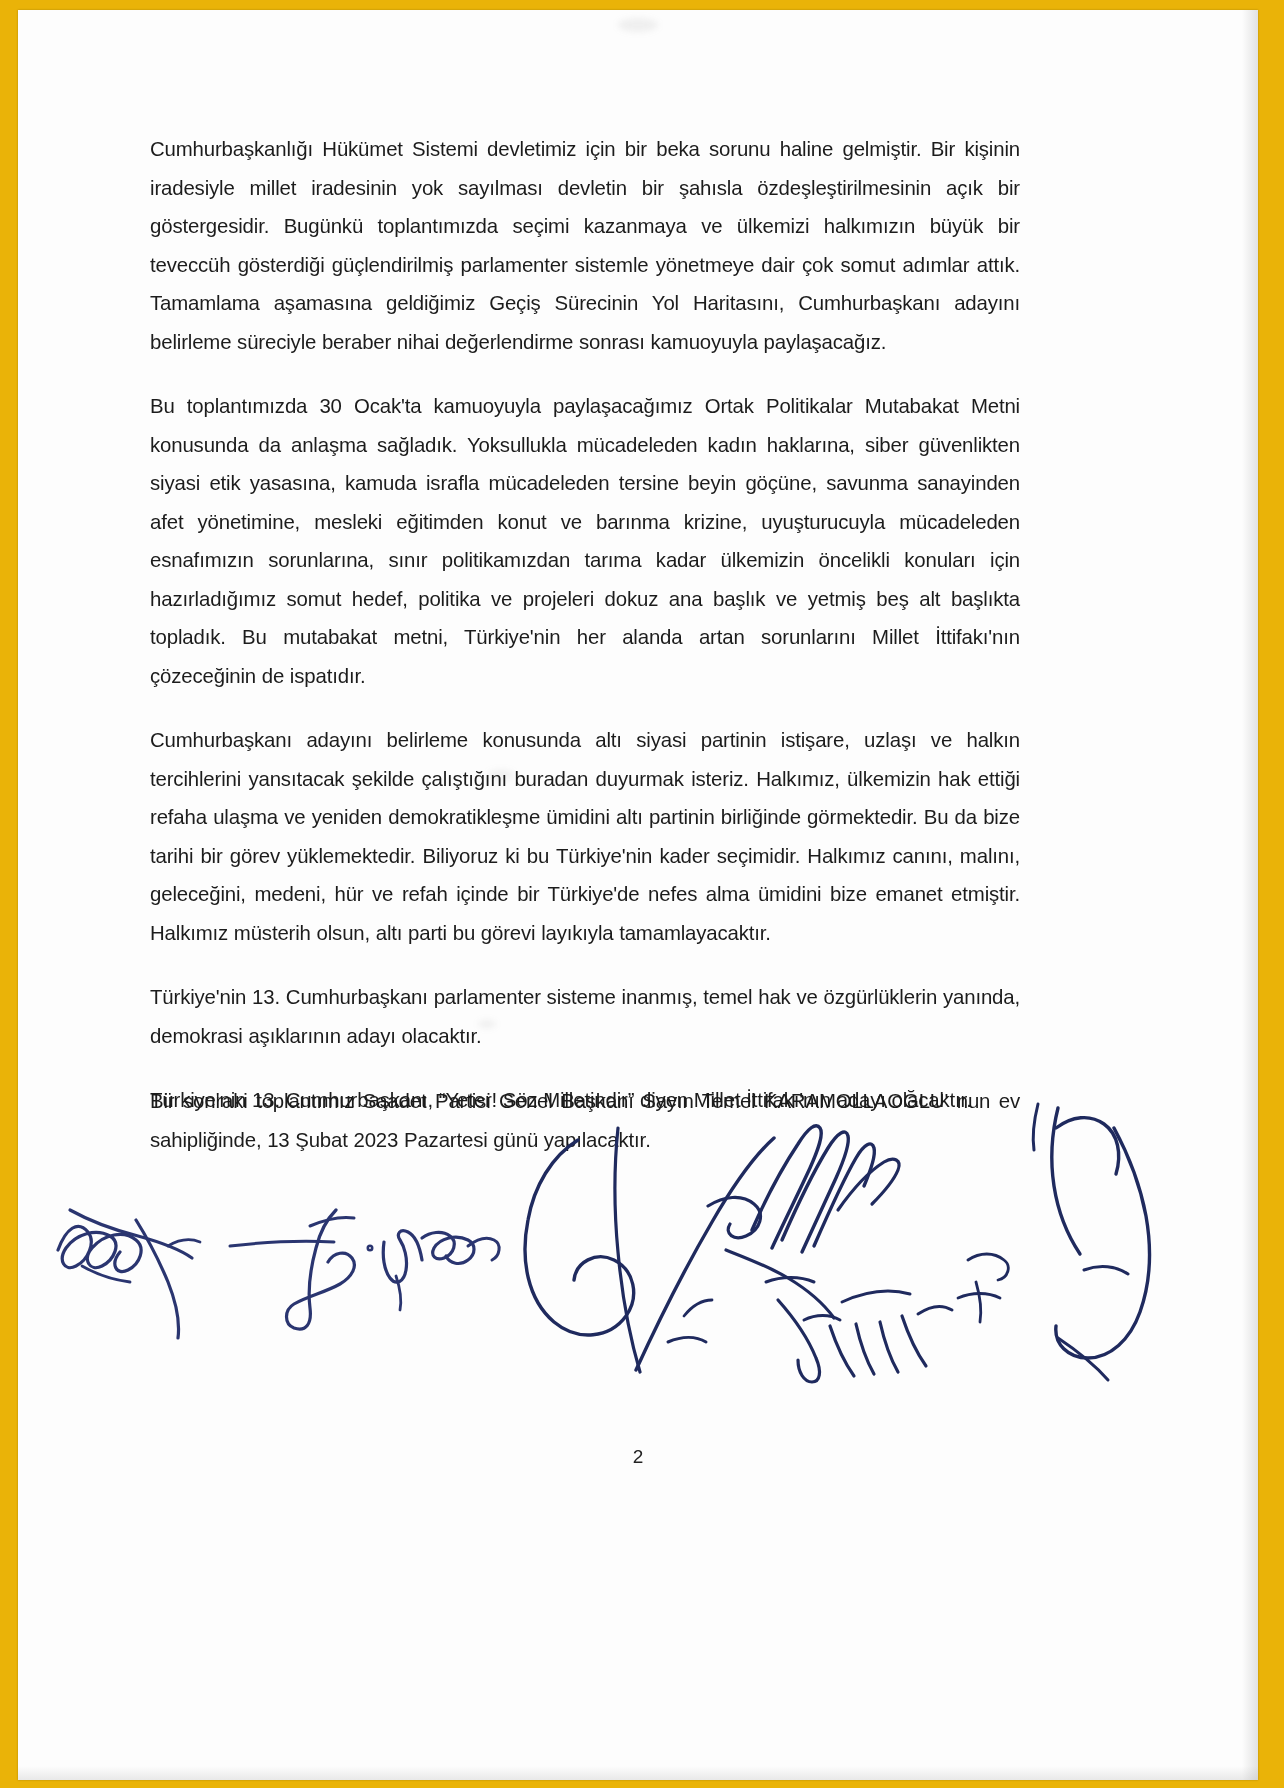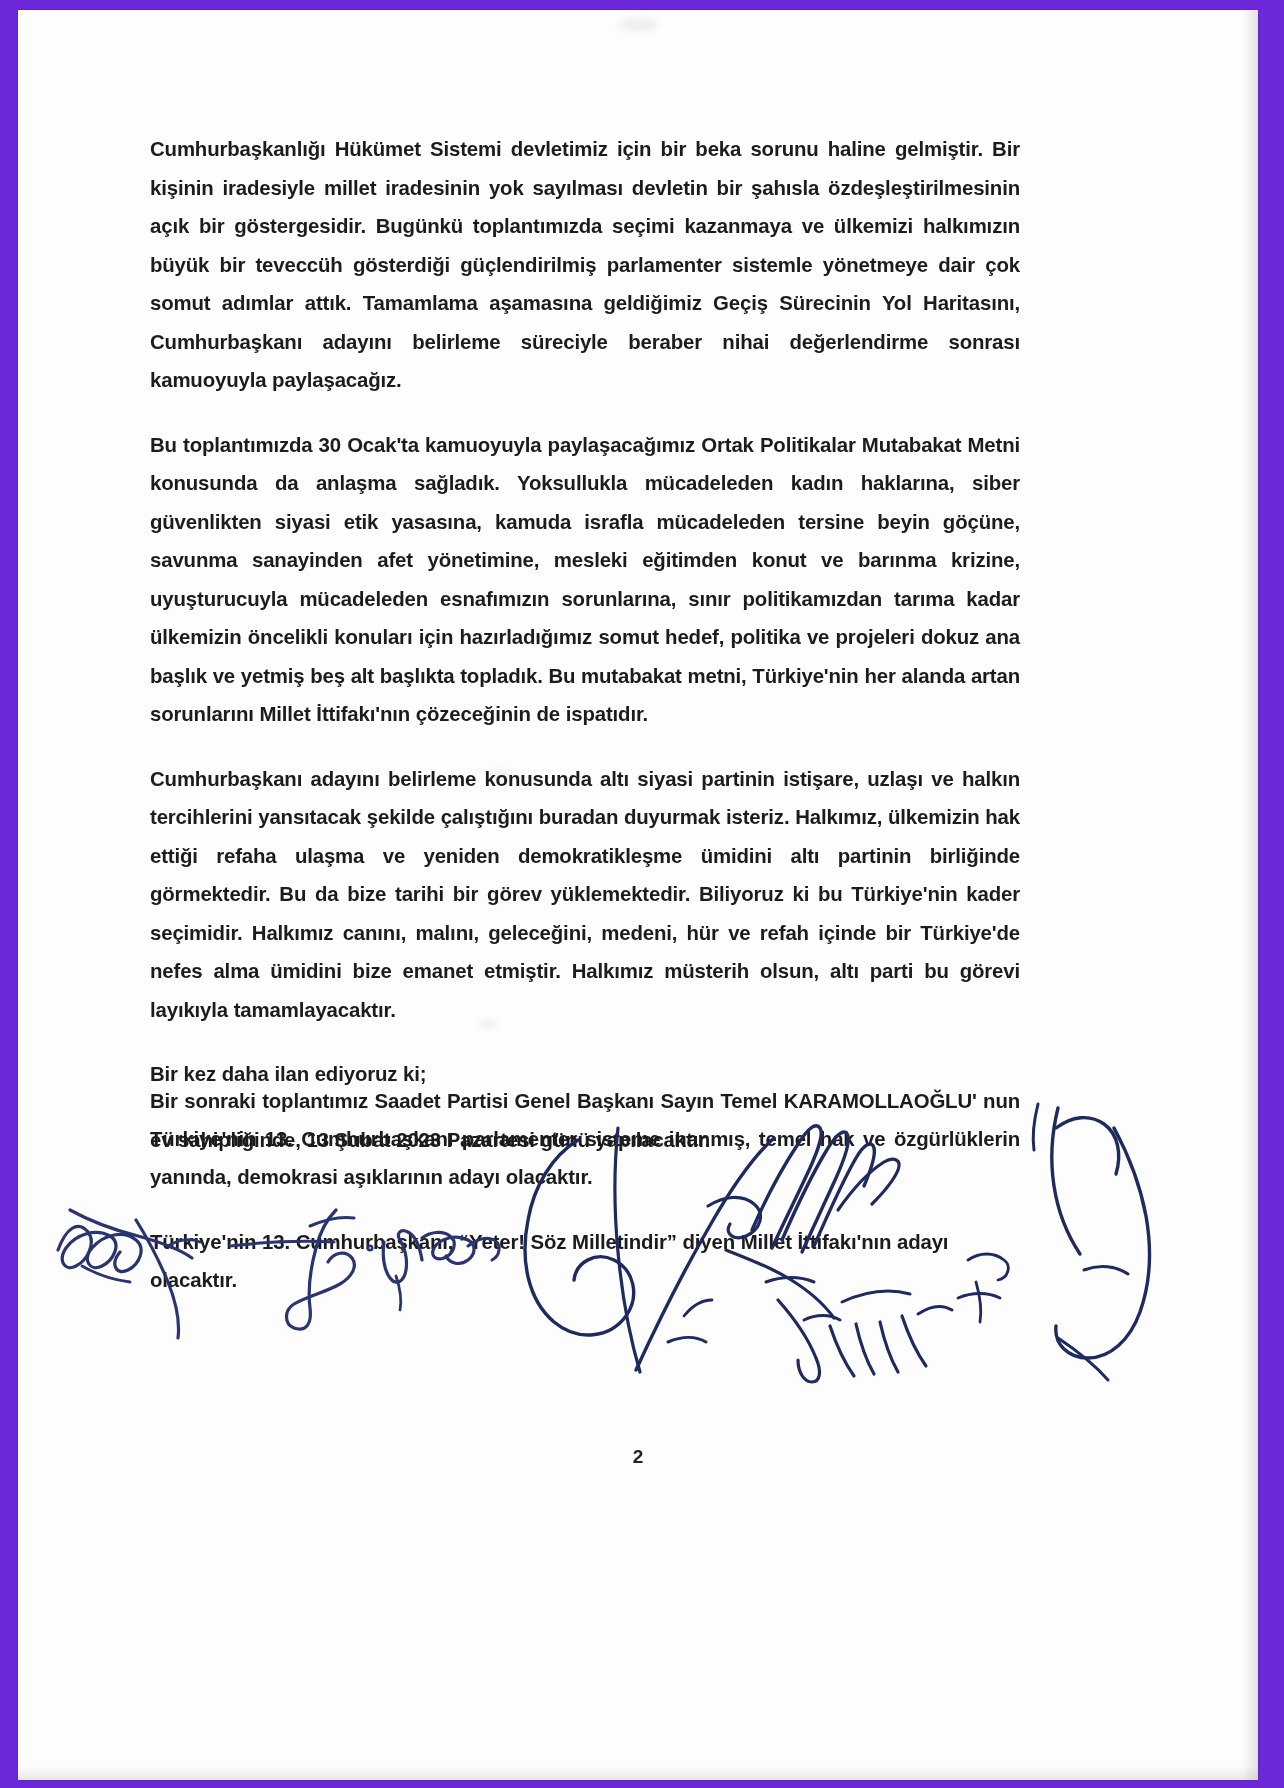--- a/index.html
+++ b/index.html
@@ -11,22 +11,21 @@
     width: 1284px;
     height: 1788px;
     overflow: hidden;
     font-family: "Liberation Sans", sans-serif;
   }
 
   #page-root {
     position: relative;
     width: 1284px;
     height: 1788px;
-    background: #6d28d9;
-    font-weight: bold;
+    background: #eab308;
   }
 
   
   #sheet {
     position: absolute;
     left: 18px;
     top: 10px;
     width: 1240px;
     height: 1770px;
     background: #fdfdfd;
@@ -136,21 +135,20 @@
   <div id="sheet">
 
     <div class="scan-smudge" style="left:600px;top:8px;width:40px;height:14px;"></div>
     <div class="scan-smudge" style="left:470px;top:760px;width:26px;height:10px;"></div>
     <div class="scan-smudge" style="left:460px;top:1010px;width:18px;height:8px;"></div>
 
     <div id="text-body">
       <p class="para">Cumhurbaşkanlığı Hükümet Sistemi devletimiz için bir beka sorunu haline gelmiştir. Bir kişinin iradesiyle millet iradesinin yok sayılması devletin bir şahısla özdeşleştirilmesinin açık bir göstergesidir. Bugünkü toplantımızda seçimi kazanmaya ve ülkemizi halkımızın büyük bir teveccüh gösterdiği güçlendirilmiş parlamenter sistemle yönetmeye dair çok somut adımlar attık. Tamamlama aşamasına geldiğimiz Geçiş Sürecinin Yol Haritasını, Cumhurbaşkanı adayını belirleme süreciyle beraber nihai değerlendirme sonrası kamuoyuyla paylaşacağız.</p>
       <p class="para">Bu toplantımızda 30 Ocak'ta kamuoyuyla paylaşacağımız Ortak Politikalar Mutabakat Metni konusunda da anlaşma sağladık. Yoksullukla mücadeleden kadın haklarına, siber güvenlikten siyasi etik yasasına, kamuda israfla mücadeleden tersine beyin göçüne, savunma sanayinden afet yönetimine, mesleki eğitimden konut ve barınma krizine, uyuşturucuyla mücadeleden esnafımızın sorunlarına, sınır politikamızdan tarıma kadar ülkemizin öncelikli konuları için hazırladığımız somut hedef, politika ve projeleri dokuz ana başlık ve yetmiş beş alt başlıkta topladık. Bu mutabakat metni, Türkiye'nin her alanda artan sorunlarını Millet İttifakı'nın çözeceğinin de ispatıdır.</p>
       <p class="para">Cumhurbaşkanı adayını belirleme konusunda altı siyasi partinin istişare, uzlaşı ve halkın tercihlerini yansıtacak şekilde çalıştığını buradan duyurmak isteriz. Halkımız, ülkemizin hak ettiği refaha ulaşma ve yeniden demokratikleşme ümidini altı partinin birliğinde görmektedir. Bu da bize tarihi bir görev yüklemektedir. Biliyoruz ki bu Türkiye'nin kader seçimidir. Halkımız canını, malını, geleceğini, medeni, hür ve refah içinde bir Türkiye'de nefes alma ümidini bize emanet etmiştir.  Halkımız müsterih olsun, altı parti bu görevi layıkıyla tamamlayacaktır.</p>
-      <p class="para short">Bir kez daha ilan ediyoruz ki;</p>
       <p class="para">Türkiye'nin 13. Cumhurbaşkanı parlamenter sisteme inanmış, temel hak ve özgürlüklerin yanında, demokrasi aşıklarının adayı olacaktır.</p>
       <p class="para short">Türkiye'nin 13. Cumhurbaşkanı, “Yeter! Söz Milletindir” diyen Millet İttifakı'nın adayı olacaktır.</p>
     </div>
 
     <div id="closing-block">
       <p class="para">Bir sonraki toplantımız Saadet Partisi Genel Başkanı Sayın Temel KARAMOLLAOĞLU' nun ev sahipliğinde, 13 Şubat 2023 Pazartesi günü yapılacaktır.</p>
     </div>
 
     <div id="signatures">
       <svg viewBox="0 0 1240 340" xmlns="http://www.w3.org/2000/svg" aria-hidden="true">

